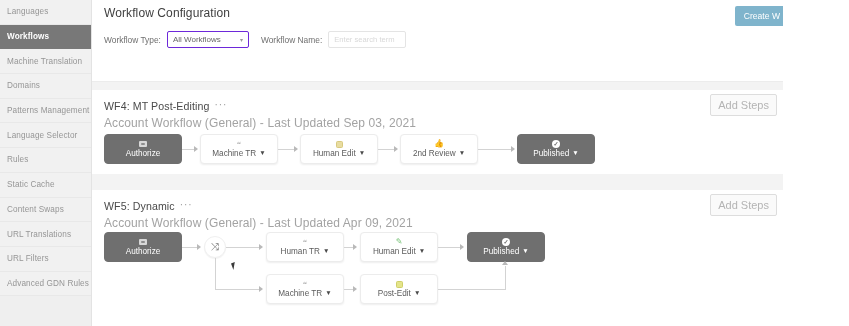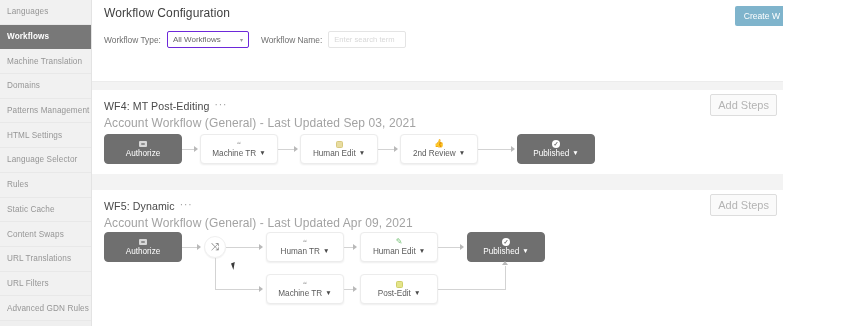--- a/index.html
+++ b/index.html
@@ -240,23 +240,20 @@
       <div class="side-item">
         <span>Machine Translation</span>
       </div>
       <div class="side-item">
         <span>Domains</span>
       </div>
       <div class="side-item">
         <span>Patterns Management</span>
       </div>
       <div class="side-item">
-        <span>HTML Settings</span>
-      </div>
-      <div class="side-item">
         <span>Language Selector</span>
       </div>
       <div class="side-item">
         <span>Rules</span>
       </div>
       <div class="side-item">
         <span>Static Cache</span>
       </div>
       <div class="side-item">
         <span>Content Swaps</span>

